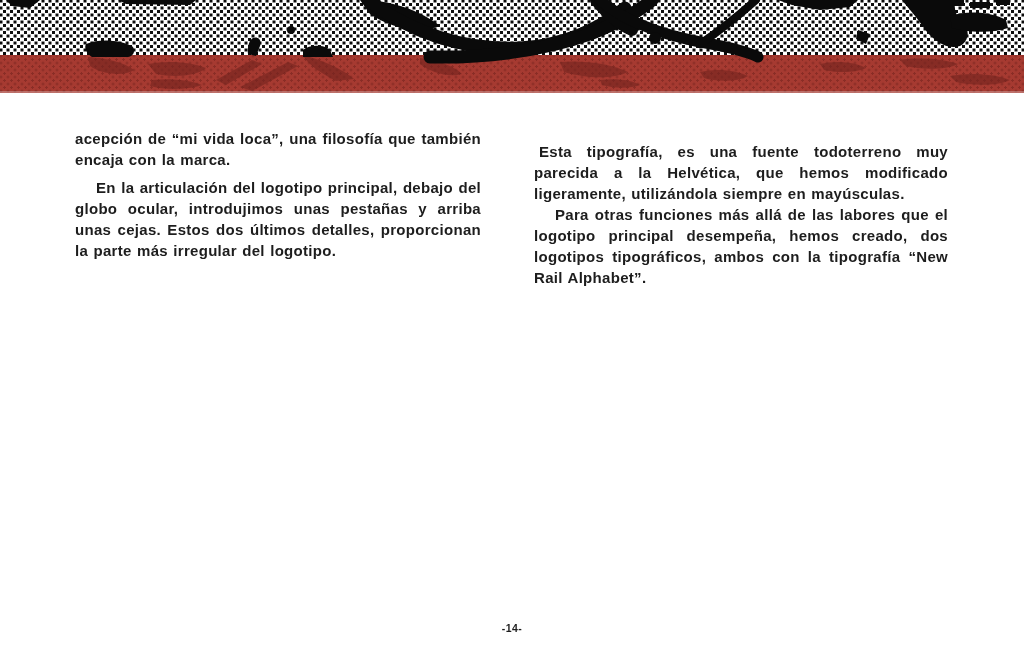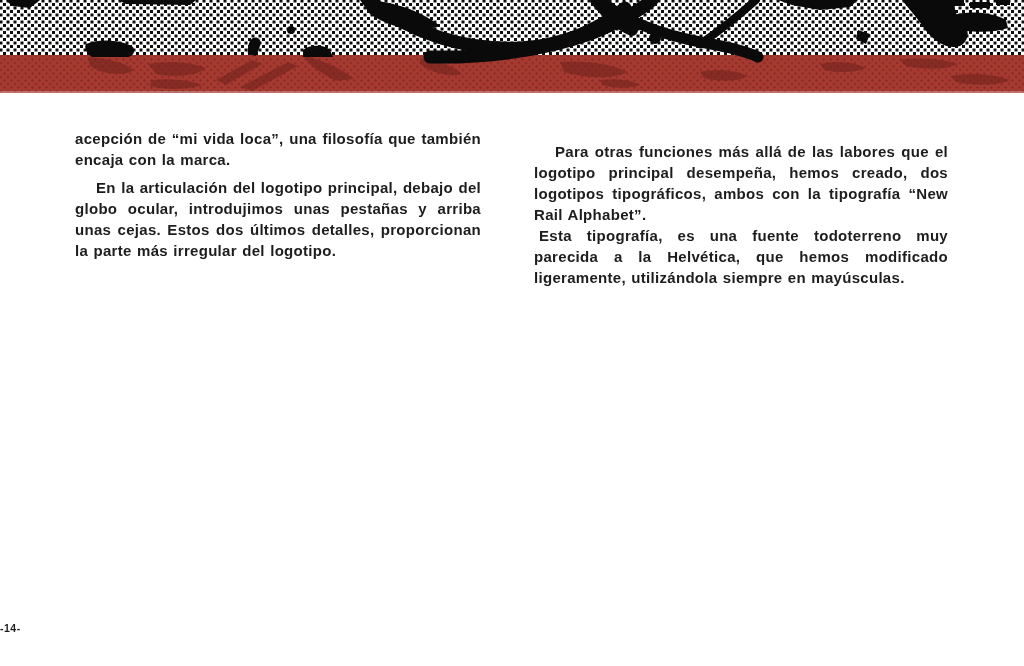--- a/index.html
+++ b/index.html
@@ -42,21 +42,21 @@
   }
   .col-left{left:75px;top:128px;width:406px;}
   .col-right{left:534px;top:141px;width:414px;}
   .para{margin:0;}
   .col-left .para + .para{margin-top:7px;}
   .indent{text-indent:21px;}
   .indent-sm{text-indent:5px;}
   .gap-top{margin-top:21px;}
 
   
-  .footer{position:absolute;left:0;top:618px;width:1024px;}
+  .footer{position:absolute;left:0;top:618px;width:1024px;text-align:center;}
   .page-num{
     font-weight:700;font-size:10.5px;letter-spacing:.5px;
     color:var(--text_color);
   }
 </style>
 </head>
 <body>
 
 <div class="page">
 
@@ -108,21 +108,21 @@
       </g>
     </svg>
   </div>
 
   <section class="col col-left">
     <p class="para">acepción de “mi vida loca”, una filosofía que también encaja con la marca.</p>
     <p class="para indent">En la articulación del logotipo principal, debajo del globo ocular, introdujimos unas pestañas y arriba unas cejas. Estos dos últimos detalles, proporcionan la parte más irregular del logotipo.</p>
   </section>
 
   <section class="col col-right">
+    <p class="para indent-sm">Esta tipografía, es una fuente todoterreno muy parecida a la Helvética, que hemos modificado ligeramente, utilizándola siempre en mayúsculas.</p>
     <p class="para indent">Para otras funciones más allá de las labores que el logotipo principal desempeña, hemos creado, dos logotipos tipográficos, ambos con la tipografía “New Rail Alphabet”.</p>
-    <p class="para indent-sm">Esta tipografía, es una fuente todoterreno muy parecida a la Helvética, que hemos modificado ligeramente, utilizándola siempre en mayúsculas.</p>
   </section>
 
   <div class="footer">
     <span class="page-num">-14-</span>
   </div>
 
 </div>
 
 </body></html>

